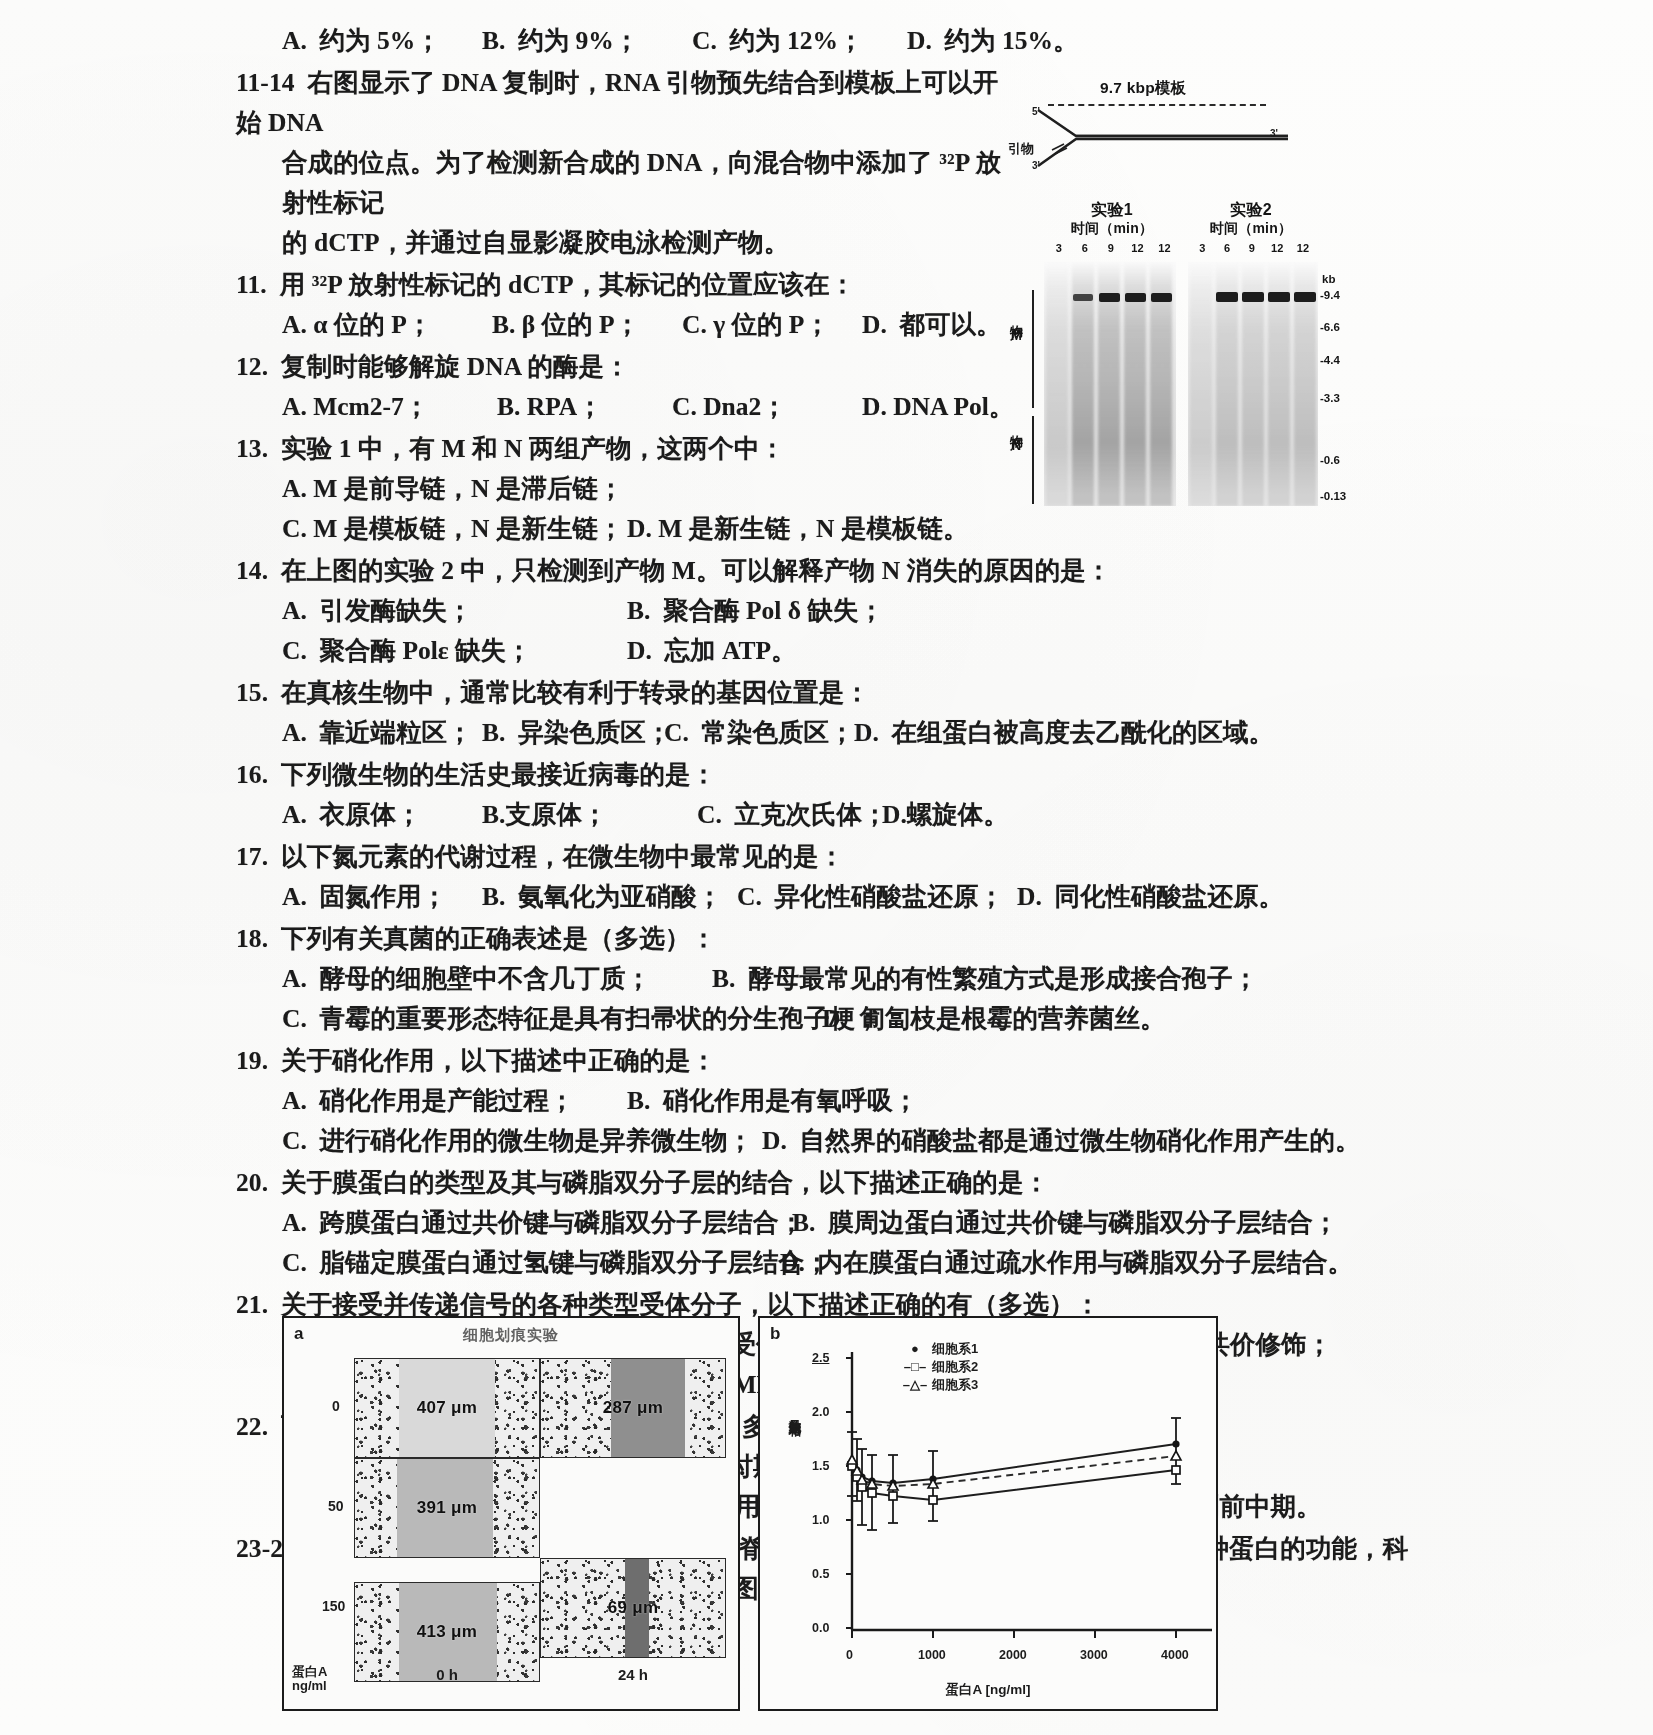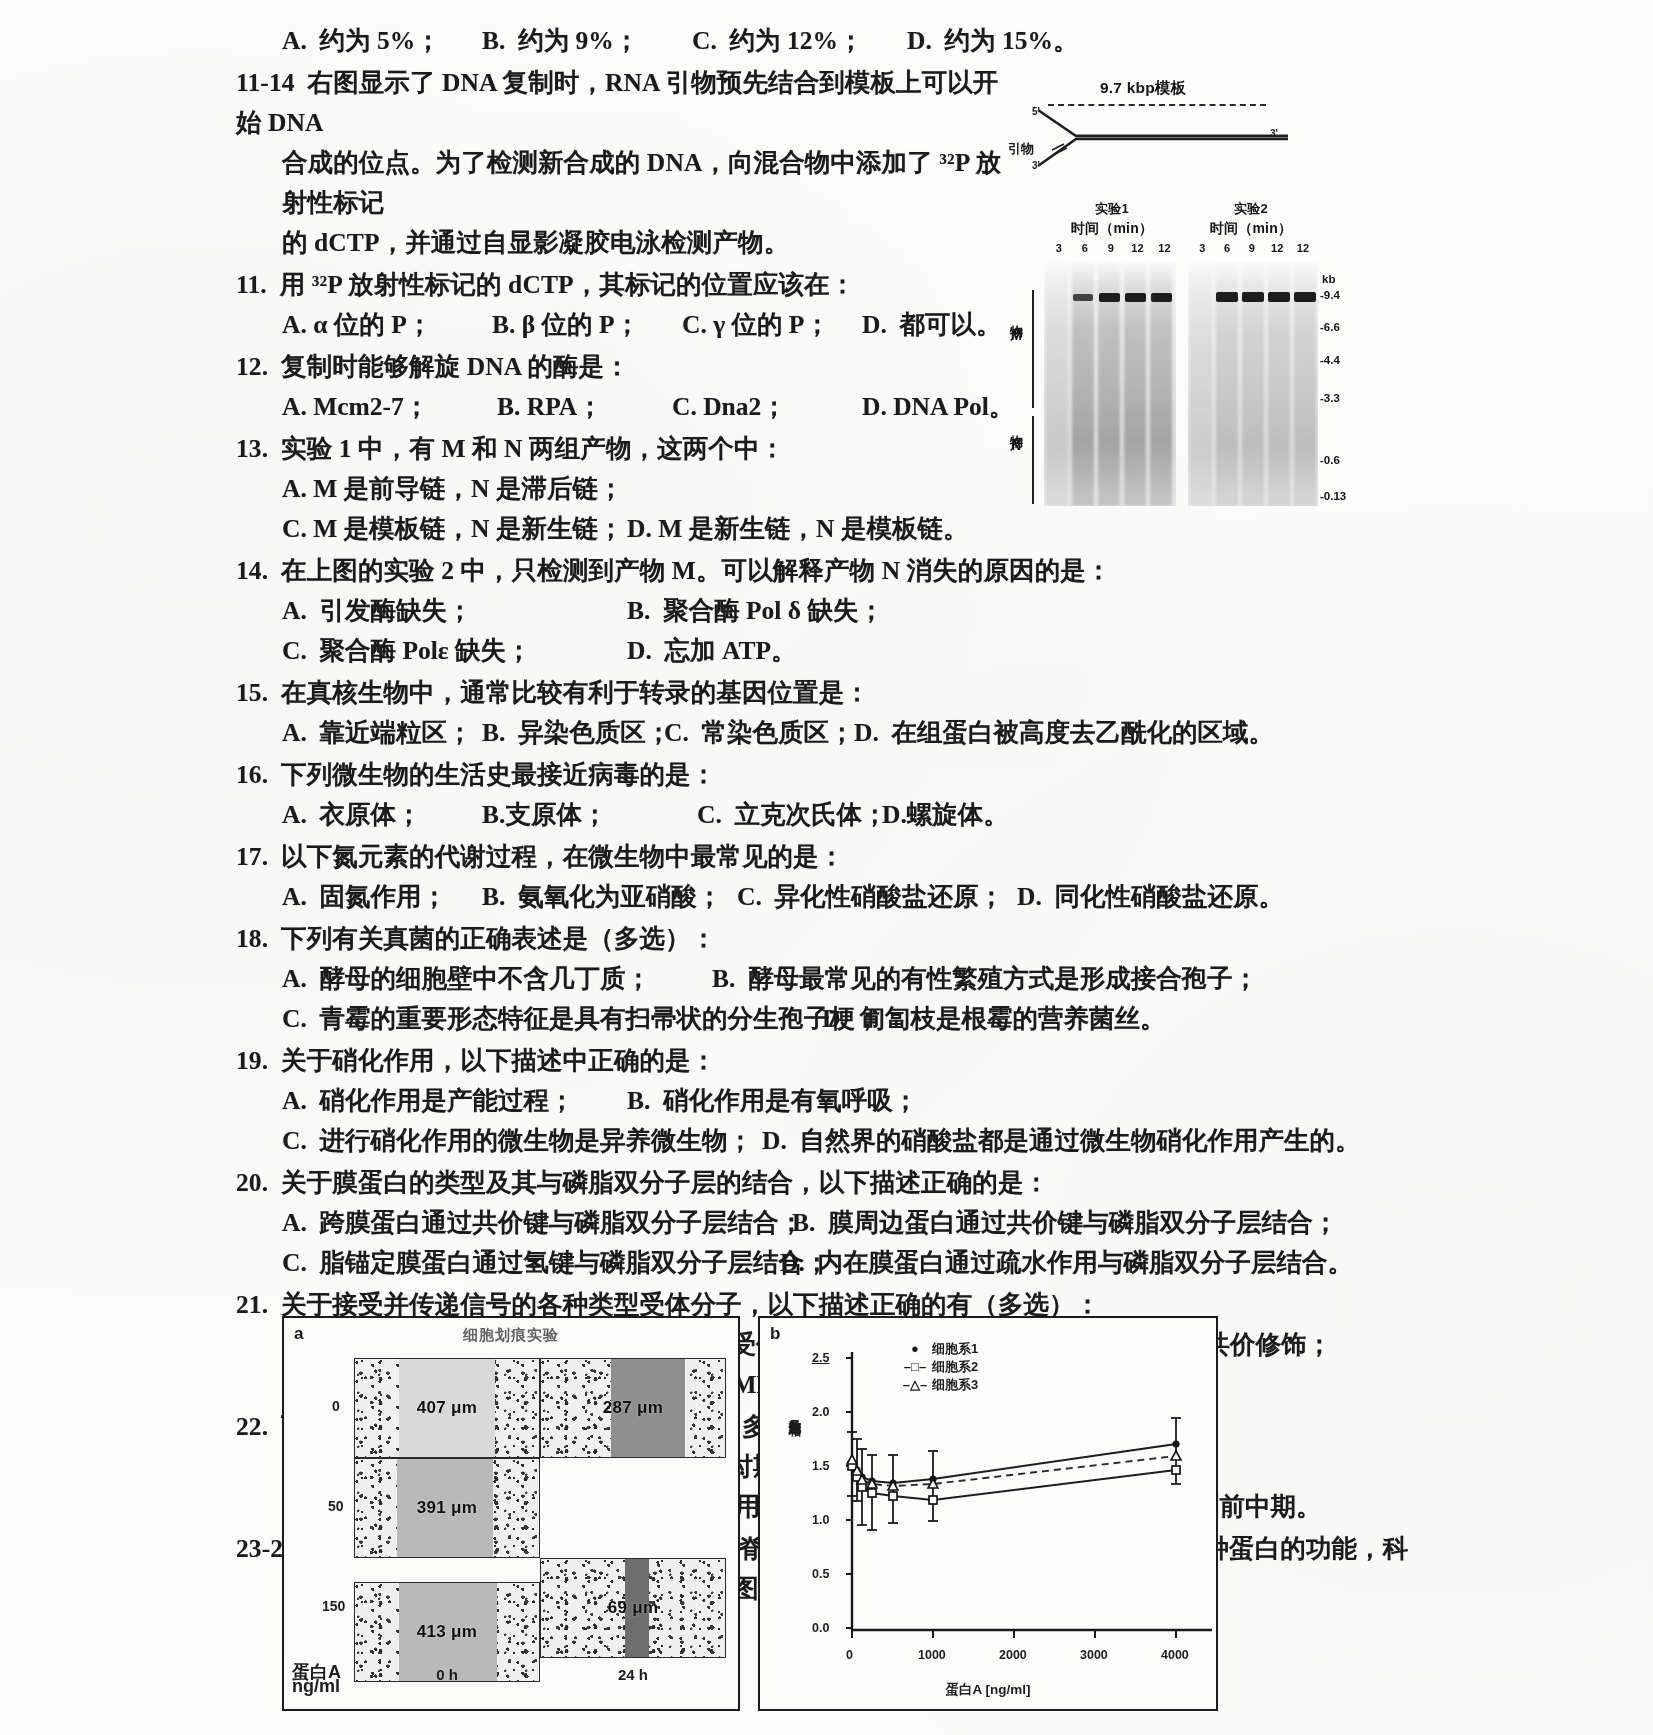--- a/index.html
+++ b/index.html
@@ -85,21 +85,21 @@
   .fork-svg { position:absolute; left:22px; top:28px; }
   .primer-lbl {
     position:absolute; left:24px; top:62px;
     font-size:13px; font-weight:700;
     font-family:"Liberation Sans",sans-serif;
     color:#1a1a1a;
   }
   .tickmark { font-size:10px; font-weight:700; font-family:"Liberation Sans",sans-serif; position:absolute; color:#1a1a1a;}
 
   .gel-head { position:absolute; font-family:"Liberation Sans",sans-serif; font-weight:700; }
-  .exp-title { font-size:13px; letter-spacing:0.3px; }
+  .exp-title { font-size:16px; letter-spacing:0.3px; }
   .exp-time  { font-size:14px; letter-spacing:0.2px; }
   .lanes { font-size:11px; letter-spacing:0.2px; display:flex; }
   .lanes i { font-style:normal; display:inline-block; text-align:center; }
 
   .gel-box {
     position:absolute;
     background:
       linear-gradient(180deg,
         rgba(250,250,250,1) 0%,
         rgba(243,243,243,1) 12%,
@@ -215,21 +215,21 @@
     font-size:14px; font-weight:700; color:#1c1c1c;
   }
   .collbl {
     position:absolute;
     font-family:"Liberation Sans",sans-serif;
     font-size:15px; font-weight:700; color:#1c1c1c;
   }
   .axlbl-a {
     position:absolute; left:8px; bottom:16px;
     font-family:"Liberation Sans",sans-serif;
-    font-size:18px; font-weight:700; color:#1c1c1c;
+    font-size:13px; font-weight:700; color:#1c1c1c;
     line-height:14px; width:62px;
   }
 
   
   .chart { position:absolute; left:0; top:0; width:460px; height:395px; }
   .legend {
     position:absolute; left:138px; top:22px;
     font-family:"Liberation Sans",sans-serif;
     font-size:13px; font-weight:700; color:#1c1c1c;
     line-height:18px;

